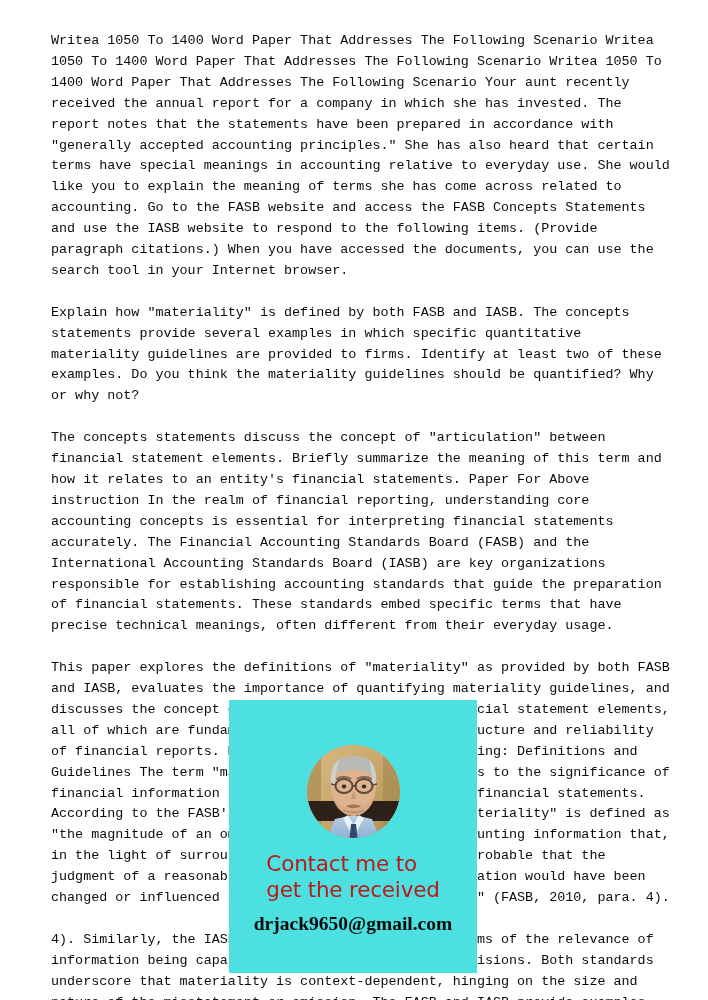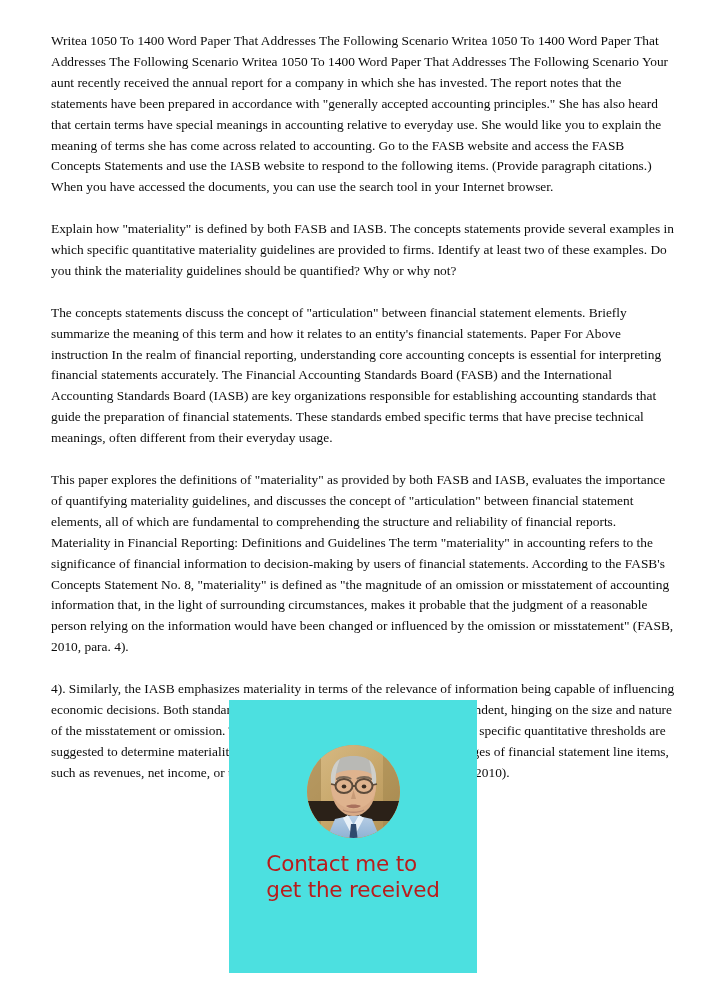--- a/index.html
+++ b/index.html
@@ -22,21 +22,21 @@
     background: #ffffff;
     box-sizing: border-box;
   }
   #doc-body {
     position: absolute;
     left: 51px;
     top: 31px;
     width: 625px;
   }
   .para {
-    font-family: Liberation Serif, serif;
+    font-family: Liberation Mono, monospace;
     font-size: 13.4px;
     line-height: 20.9px;
     color: #0b0b0b;
     text-align: left;
     margin: 0 0 20.9px 0;
     white-space: normal;
   }
   .para:last-child {
     margin-bottom: 0;
   }
@@ -149,16 +149,17 @@
           <path d="M36 65 C41 68 52 68 57 65" stroke="#b98a72" stroke-width="1.4" fill="none"></path>
         </g>
       </svg>
     </div>
 
     <div id="promo-lines">
       <div>Contact me to</div>
       <div>get the received</div>
     </div>
 
+    <div id="promo-email">drjack9650@gmail.com</div>
 
   </div>
 
 </div>
 
 </body></html>

